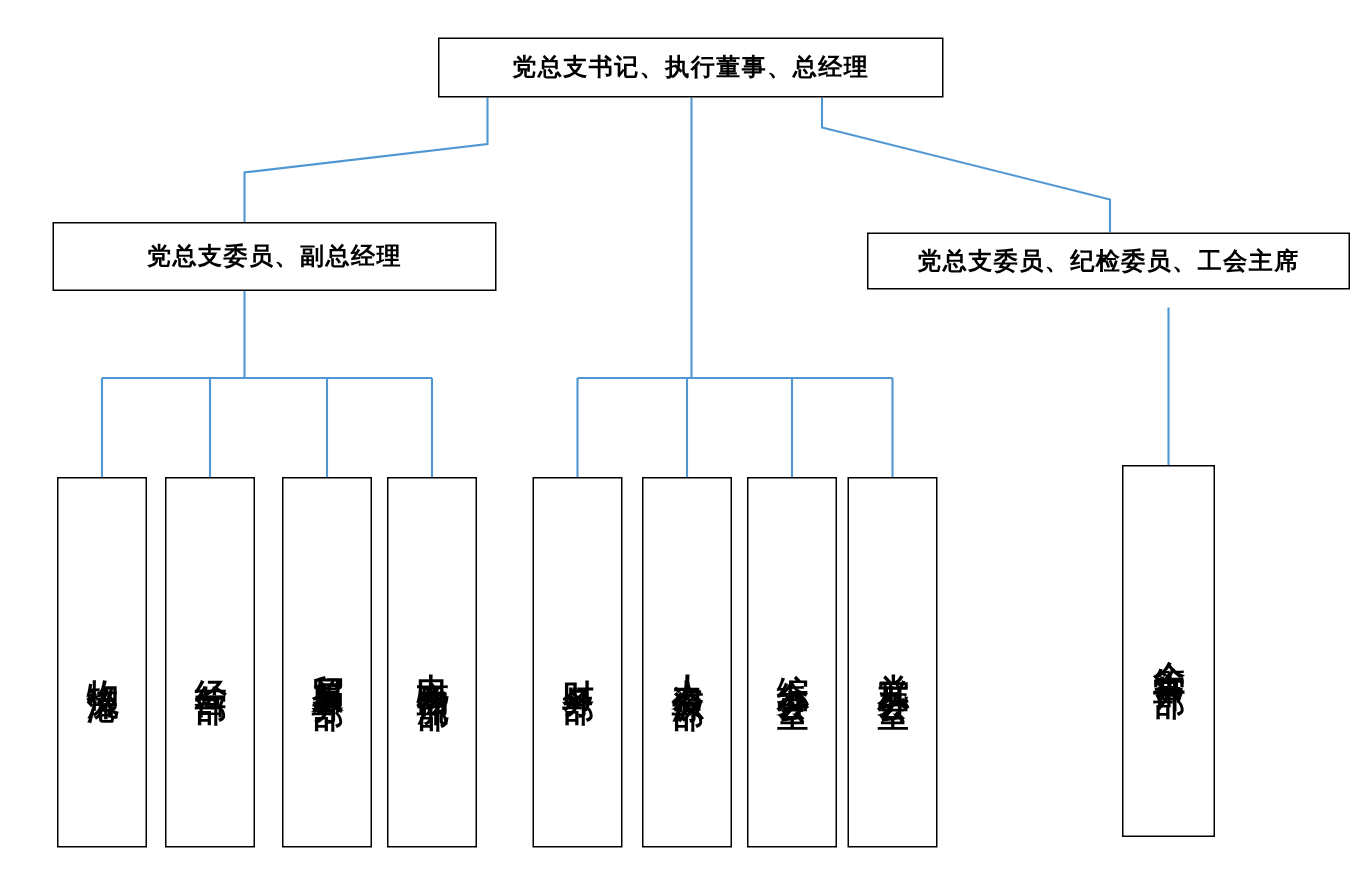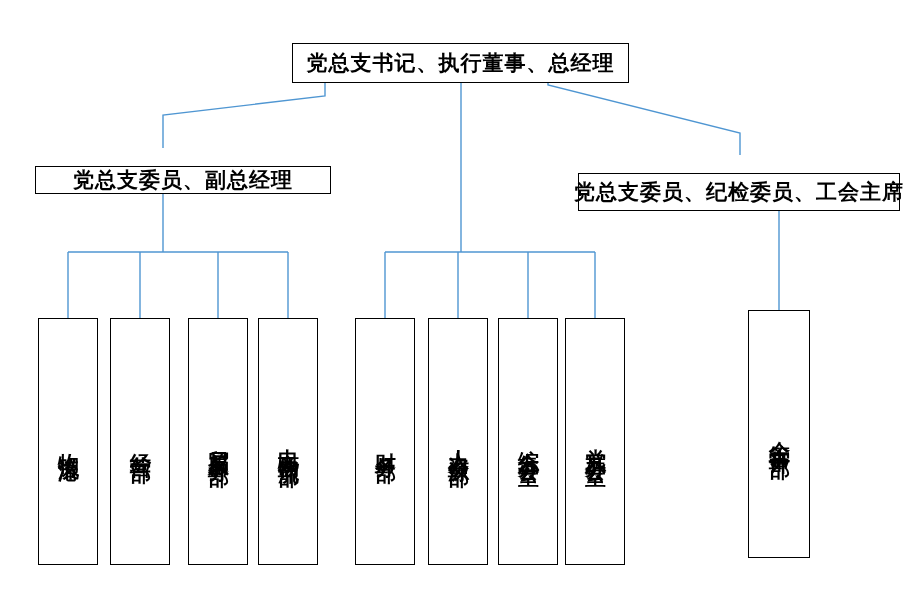--- a/index.html
+++ b/index.html
@@ -33,24 +33,23 @@
     position:absolute;
     box-sizing:border-box;
     border:1.5px solid #000;
     background:#ffffff;
     display:flex;
     align-items:center;
     justify-content:center;
     font-weight:bold;
   }
   .hnode{
-    font-size:21px;
+    font-size:16px;
     letter-spacing:1px;
     white-space:nowrap;
-    margin-top:18px;
   }
   .vnode{
     font-size:21px;
   }
   .vnode span{
     writing-mode:vertical-rl;
     text-orientation:upright;
     letter-spacing:4px;
     line-height:1;
   }
@@ -81,21 +80,21 @@
     <line x1="528" y1="252" x2="528" y2="318" stroke="#4f96d2"></line>
     <line x1="595" y1="252" x2="595" y2="318" stroke="#4f96d2"></line>
 
     <line x1="779" y1="205" x2="779" y2="310" stroke="#4f96d2"></line>
   </svg>
 
   <div class="node hnode" style="left:292px;top:25px;width:337px;height:40px;">
     <span>党总支书记、执行董事、总经理</span>
   </div>
 
-  <div class="node hnode" style="left:35px;top:148px;width:296px;height:28px;">
+  <div class="node hnode" style="left:35px;top:148px;width:296px;height:46px;">
     <span>党总支委员、副总经理</span>
   </div>
 
   <div class="node hnode" style="left:578px;top:155px;width:322px;height:38px;">
     <span>党总支委员、纪检委员、工会主席</span>
   </div>
 
   <div class="node vnode" style="left:38px;top:318px;width:60px;height:247px;">
     <span>物流港</span>
   </div>

